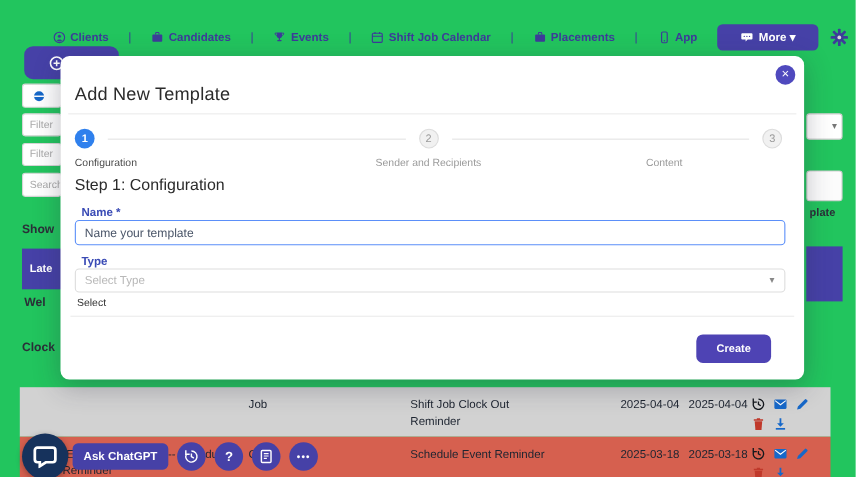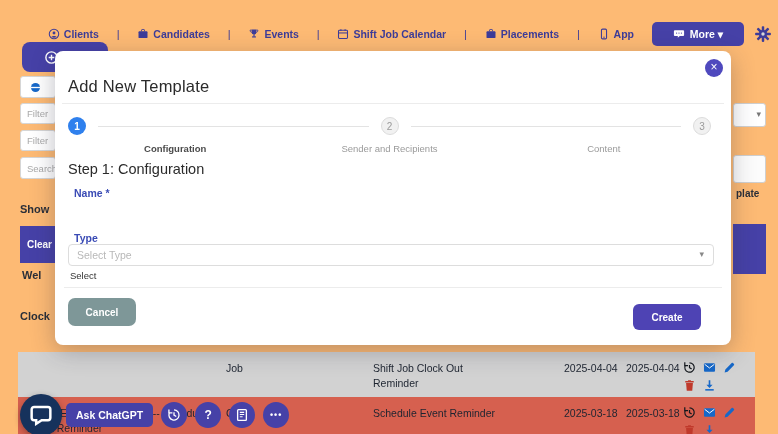--- a/index.html
+++ b/index.html
@@ -1,18 +1,18 @@
 <!DOCTYPE html>
 <html><head>
 <meta charset="utf-8">
 <style>
   * { margin:0; padding:0; box-sizing:border-box; }
   html,body { width:778px; height:434px; }
   body { font-family:"Liberation Sans", sans-serif; }
-  .page { position:relative; width:778px; height:434px; background:#fdba74; overflow:hidden; }
+  .page { position:relative; width:778px; height:434px; background:#22c55e; overflow:hidden; }
 
   
   .nav { position:absolute; top:20px; left:30px; right:6px; height:27px; display:flex; align-items:center; }
   .nav-main { flex:1; display:flex; justify-content:space-evenly; align-items:center; }
   .nav-item { display:flex; align-items:center; gap:4px; color:#3d3c99; font-size:10.5px; font-weight:700; cursor:pointer; }
   .nav-sep { color:#3d3c99; font-size:11px; }
   .icon12 { width:12px; height:12px; display:block; }
   .more-btn { display:flex; align-items:center; justify-content:center; gap:5px; width:92px; height:24px;
     background:#4641a7; color:#fff; border-radius:5px; font-size:10.5px; font-weight:700; cursor:pointer; margin-right:10px; }
   .gear { color:#3d3c99; width:18px; height:18px; cursor:pointer; }
@@ -42,21 +42,21 @@
     background:#4f49be; color:#fff; font-size:12px; line-height:17px; text-align:center; cursor:pointer; }
   .modal-title { position:absolute; left:13px; top:26px; font-size:16.5px; color:#2b2b2b; font-weight:500; letter-spacing:.2px; }
   .hr1 { position:absolute; left:7px; right:7px; top:52px; border-top:1px solid #ececec; }
   .stepper { position:absolute; left:13px; right:20px; top:66px; display:flex; align-items:center; }
   .step-circle { width:18px; height:18px; border-radius:50%; font-size:10px; display:flex; align-items:center; justify-content:center; flex:0 0 auto; }
   .step-active { background:#2f80ed; color:#fff; font-weight:700; }
   .step-idle { background:#f1f1f1; border:1px solid #dcdcdc; color:#9a9a9a; }
   .step-line { flex:1; height:1px; background:#e3e3e3; margin:0 12px; }
   .step-labels { position:absolute; left:13px; right:20px; top:92px; display:flex; }
   .step-labels span { flex:1; font-size:9.5px; }
-  .sl-0 { text-align:center; color:#4a4a4a; font-weight:700; }
+  .sl-0 { text-align:left; color:#4a4a4a; font-weight:400; }
   .sl-1 { text-align:center; color:#9a9a9a; }
   .sl-2 { text-align:center; color:#9a9a9a; }
   .step-heading { position:absolute; left:13px; top:110px; font-size:14.5px; color:#2b2b2b; font-weight:500; }
   .field-label { position:absolute; left:19px; font-size:10.5px; font-weight:700; color:#3a4bb5; }
   .name-input { position:absolute; left:13px; top:149px; width:646px; height:23px; border:1.6px solid #5b8ff9; border-radius:4px;
     font-size:11px; padding:0 8px; color:#333; outline:none; font-family:"Liberation Sans",sans-serif; }
   .name-input::placeholder { color:#4a5568; }
   .type-select { position:absolute; left:13px; top:193px; width:646px; height:22px; border:1px solid #ddd; border-radius:4px;
     font-size:10.5px; color:#b8b8b8; display:flex; align-items:center; padding-left:8px; cursor:pointer; }
   .type-caret { position:absolute; right:9px; top:4px; color:#888; font-size:9px; }
@@ -245,21 +245,21 @@
   </div>
   <div class="bg-el iconbox">
     <svg width="13" height="13">
         <use href="#i-globe"></use>
       </svg>
   </div>
   <input class="bg-el mini-input" style="top: 103px;" placeholder="Filter">
   <input class="bg-el mini-input" style="top: 130px;" placeholder="Filter">
   <input class="bg-el mini-input" style="top: 157px; height: 22px;" placeholder="Search">
   <div class="bg-el frag-text" style="left:20px;top:203px">Show</div>
-  <div class="bg-el tbl-header-frag">Clear</div>
+  <div class="bg-el tbl-header-frag">Late</div>
   <div class="bg-el frag-text" style="left:22px;top:269px">Wel</div>
   <div class="bg-el frag-text" style="left:20px;top:310px;font-weight:600">Clock</div>
   <div class="bg-el r-drop">
     <span class="caret">▾</span>
   </div>
   <div class="bg-el r-box"></div>
   <div class="bg-el r-frag">plate</div>
   <div class="bg-el r-purple"></div>
 
   <div class="modal">
@@ -276,30 +276,30 @@
     </div>
     <div class="step-labels">
       <span class="sl-0">Configuration</span>
       <span class="sl-1">Sender and Recipients</span>
       <span class="sl-2">Content</span>
     </div>
 
     <div class="step-heading">Step 1: Configuration</div>
 
     <div class="field-label" style="top:136px">Name *</div>
+    <input class="name-input" placeholder="Name your template" style="">
 
     <div class="field-label" style="top:181px">Type</div>
     <div class="type-select">
       <span>Select Type</span>
       <span class="type-caret">▾</span>
     </div>
     <div class="clear-link">Select</div>
 
     <div class="hr2"></div>
-    <div class="btn btn-cancel">Cancel</div>
     <div class="btn btn-create">Create</div>
   </div>
 
   <div class="rows">
     <div class="trow trow-gray">
       <div class="cell c-type">Job</div>
       <div class="cell c-template tpl-narrow">Shift Job Clock Out Reminder</div>
       <div class="cell c-created">2025-04-04</div>
       <div class="cell c-updated">2025-04-04</div>
       <div class="cell c-actions">

